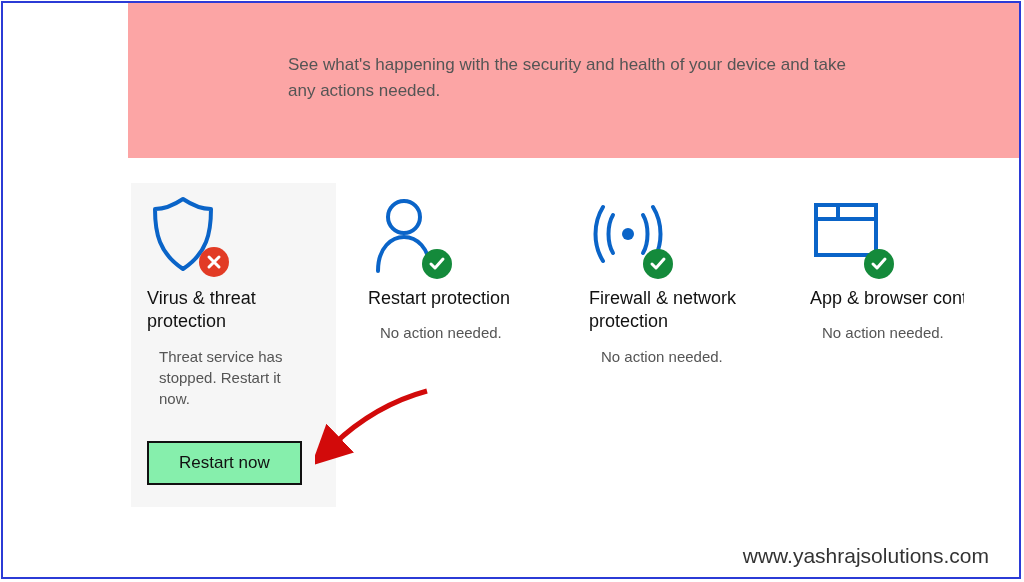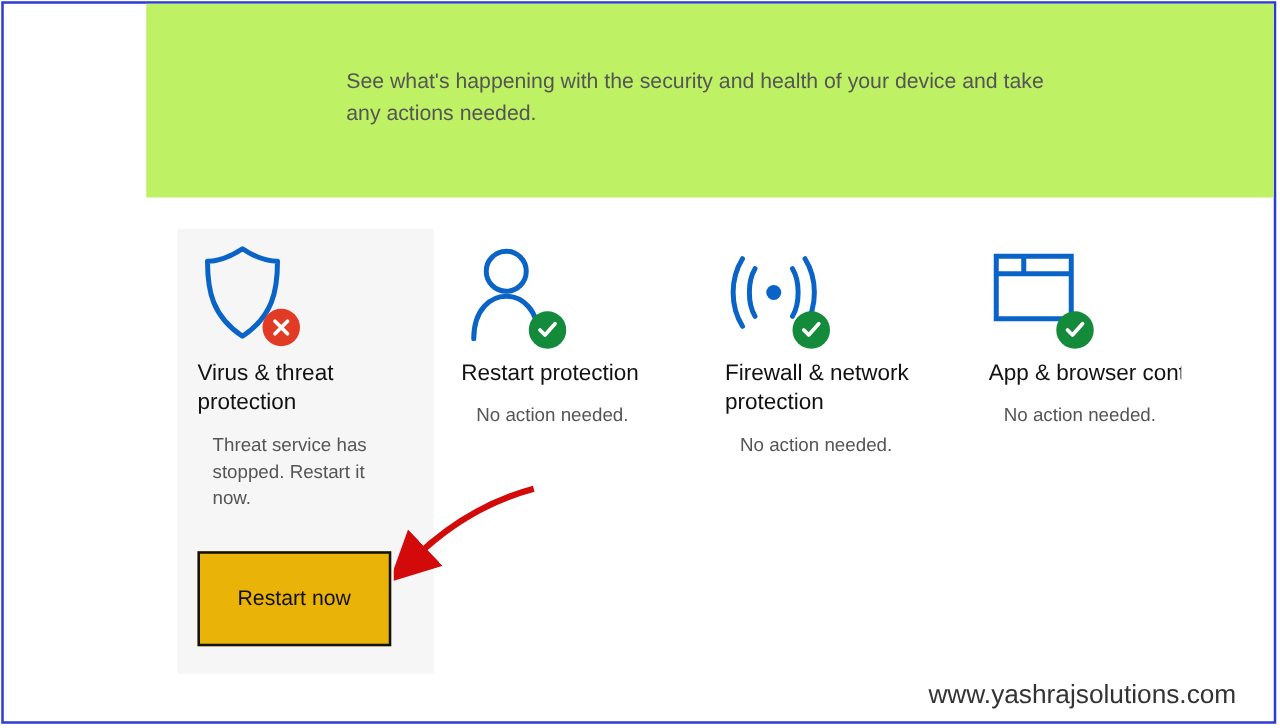--- a/index.html
+++ b/index.html
@@ -1,29 +1,29 @@
 <!DOCTYPE html>
 <html><head>
 <meta charset="utf-8">
 <style>
   html,body{margin:0;padding:0;width:1024px;height:582px;font-family:"Segoe UI",Arial,sans-serif;background:#fff;color:#1a1a1a;overflow:hidden}
   .frame{position:absolute;left:1px;top:1px;width:1020px;height:578px;border:2px solid #2b3bd6;box-sizing:border-box;background:#fff}
-  .header-band{position:absolute;left:114px;top:0;right:0;height:155px;background:#bef264}
+  .header-band{position:absolute;left:125px;top:0;right:0;height:155px;background:#fca5a5}
   .intro{position:absolute;left:160px;top:32px;width:560px;font-size:17px;line-height:1.5;color:#555}
-  .tile-area{position:absolute;left:139px;top:180px;right:0;display:flex;gap:6px}
+  .tile-area{position:absolute;left:128px;top:180px;right:0;display:flex;gap:16px}
   .tile{width:205px;padding:8px 16px 22px 16px;box-sizing:border-box}
   .tile.active{background:#f6f6f6}
   .icon-wrap{position:relative;width:80px;height:80px;margin-top:4px;margin-bottom:12px}
   .badge{position:absolute;width:30px;height:30px;border-radius:50%;display:flex;align-items:center;justify-content:center}
   .badge.err{background:#e23b25;right:-2px;bottom:-2px}
   .badge.ok{background:#148a3b;right:-4px;bottom:-4px}
   .badge svg{display:block}
   .tile h3{margin:0 0 6px 0;font-size:18px;font-weight:400;color:#111;line-height:1.3}
   .tile .status{margin:12px;font-size:15px;color:#555;line-height:1.4}
-  .restart-btn{margin-top:20px;padding:26px 30px;font-size:17px;background:#eab308;border:2px solid #111;color:#111;cursor:pointer;font-family:inherit}
+  .restart-btn{margin-top:20px;padding:10px 30px;font-size:17px;background:#86efac;border:2px solid #111;color:#111;cursor:pointer;font-family:inherit}
   .arrow{position:absolute;left:312px;top:384px;pointer-events:none}
   .watermark{position:absolute;right:30px;bottom:9px;font-size:21px;color:#333}
 </style>
 </head>
 <body>
 
 <div class="frame">
   <div class="header-band">
     <p class="intro">See what's happening with the security and health of your device and take any actions needed.</p>
   </div>

